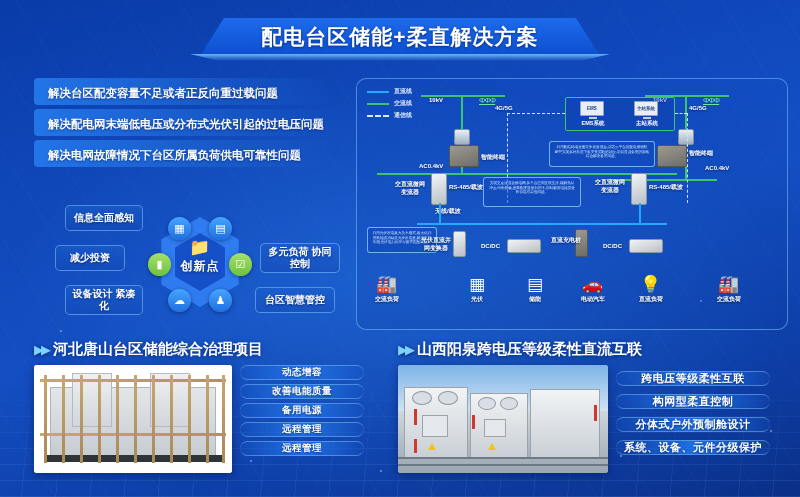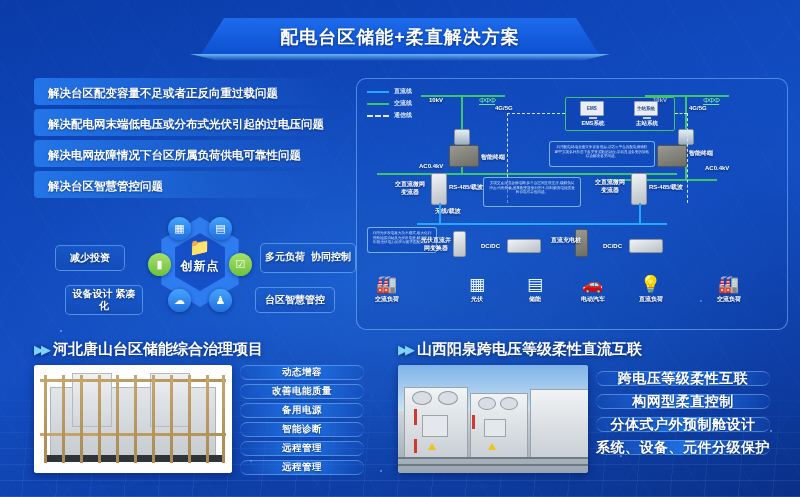--- a/index.html
+++ b/index.html
@@ -36,21 +36,21 @@
 
   
   .banner {
     position:absolute; left:200px; top:18px; width:400px; height:38px;
     background: linear-gradient(180deg, #1d6bec 0%, #0c4fd0 100%);
     clip-path: polygon(6% 0, 94% 0, 100% 100%, 0 100%);
     box-shadow: 0 0 18px rgba(80,170,255,.45);
     display:flex; align-items:center; justify-content:center;
   }
   .banner-text {
-    color:#ffffff; font-size:18px; font-weight:bold; letter-spacing:1px;
+    color:#ffffff; font-size:21px; font-weight:bold; letter-spacing:1px;
     text-shadow:0 1px 3px rgba(0,20,70,.6);
     white-space:nowrap;
   }
   .banner-base {
     position:absolute; left:190px; top:54px; width:420px; height:7px;
     background: linear-gradient(180deg, rgba(120,200,255,.85), rgba(40,130,240,0));
     clip-path: polygon(0 0, 100% 0, 93% 100%, 7% 100%);
   }
 
   
@@ -73,21 +73,21 @@
     background: linear-gradient(180deg, rgba(28,95,205,.55), rgba(18,70,175,.35));
     border:1px solid rgba(130,195,255,.55);
     border-radius:5px;
     text-shadow:0 1px 2px rgba(0,20,70,.6);
     padding:3px 4px;
   }
   .tag.t0 { left:10px;  top:2px;   width:78px; height:26px; }
   .tag.t1 { left:0px;   top:42px;  width:70px; height:26px; }
   .tag.t2 { left:10px;  top:82px;  width:78px; height:30px; }
   .tag.t3 { left:200px; top:2px;   width:80px; height:26px; }
-  .tag.t4 { left:205px; top:40px;  width:96px; height:30px;font-family:Liberation Mono, monospace; }
+  .tag.t4 { left:205px; top:40px;  width:80px; height:30px; }
   .tag.t5 { left:200px; top:84px;  width:80px; height:26px; }
 
   .hexring {
     position:absolute; left:92px; top:6px; width:106px; height:106px;
   }
   .hexring .ring {
     position:absolute; inset:8px;
     background:#2f7bf0;
     clip-path: polygon(50% 0%, 93% 25%, 93% 75%, 50% 100%, 7% 75%, 7% 25%);
     box-shadow:0 0 18px rgba(70,160,255,.55);
@@ -206,21 +206,21 @@
     position:relative; margin-bottom:4px; height:15px;
     display:flex; align-items:center; justify-content:center;
     color:#ffffff; font-size:9.5px; font-weight:bold; letter-spacing:.5px;
     background: linear-gradient(90deg, rgba(22,84,200,.15) 0%, rgba(36,120,235,.85) 50%, rgba(22,84,200,.15) 100%);
     border-top:1px solid rgba(140,205,255,.45);
     border-bottom:1px solid rgba(140,205,255,.45);
     border-radius:8px;
     text-shadow:0 1px 2px rgba(0,20,70,.6);
     white-space:nowrap;
   }
-  .feat.wide { font-size:14px; }
+  .feat.wide { font-size:11px; }
 
   
   .ph1-bg { position:absolute; inset:0; background:#ffffff; }
   .ph1-cab { position:absolute; left:16px; top:22px; width:166px; height:70px;
     background:linear-gradient(180deg,#e3e6e9,#c7ccd1); border:1px solid #aeb4ba; }
   .ph1-door { position:absolute; top:8px; width:40px; height:54px;
     background:linear-gradient(180deg,#eef0f2,#d2d6da); border:1px solid #b4babf; }
   .ph1-base { position:absolute; left:10px; top:90px; width:178px; height:7px; background:#2f3438; }
   .ph1-fence { position:absolute; left:6px; top:10px; width:186px; height:88px; }
   .ph1-bar { position:absolute; top:0; width:3px; height:88px;
@@ -259,24 +259,24 @@
 
   <div class="banner">
     <span class="banner-text">配电台区储能+柔直解决方案</span>
   </div>
   <div class="banner-base"></div>
 
   <div class="bullets">
     <div class="bullet">解决台区配变容量不足或者正反向重过载问题</div>
     <div class="bullet two-line">解决配电网末端低电压或分布式光伏引起的过电压问题</div>
     <div class="bullet">解决电网故障情况下台区所属负荷供电可靠性问题</div>
-    <div class="bullet">解决台区智慧管控问题</div>
   </div>
 
   <div class="hexwrap">
+    <div class="tag t0">信息全面感知</div>
     <div class="tag t1">减少投资</div>
     <div class="tag t2">设备设计
 紧凑化</div>
     <div class="tag t4">多元负荷
 协同控制</div>
     <div class="tag t5">台区智慧管控</div>
 
     <div class="hexring">
       <div class="ring"></div>
       <div class="ring-in"></div>
@@ -435,21 +435,20 @@
           <div class="ph1-bar" style="left:130px;"></div>
           <div class="ph1-bar" style="left:148px;"></div>
           <div class="ph1-bar" style="left:166px;"></div>
           <div class="ph1-bar" style="left:182px;"></div>
         </div>
       </div>
       <div class="feat-col">
         <div class="feat">动态增容</div>
         <div class="feat">改善电能质量</div>
         <div class="feat">备用电源</div>
-        <div class="feat">智能诊断</div>
         <div class="feat">远程管理</div>
         <div class="feat">远程管理</div>
       </div>
     </div>
   </div>
 
   <div class="proj right">
     <div class="proj-title">
       <span class="arrow-ico">▶▶</span>
       <span>山西阳泉跨电压等级柔性直流互联</span>

